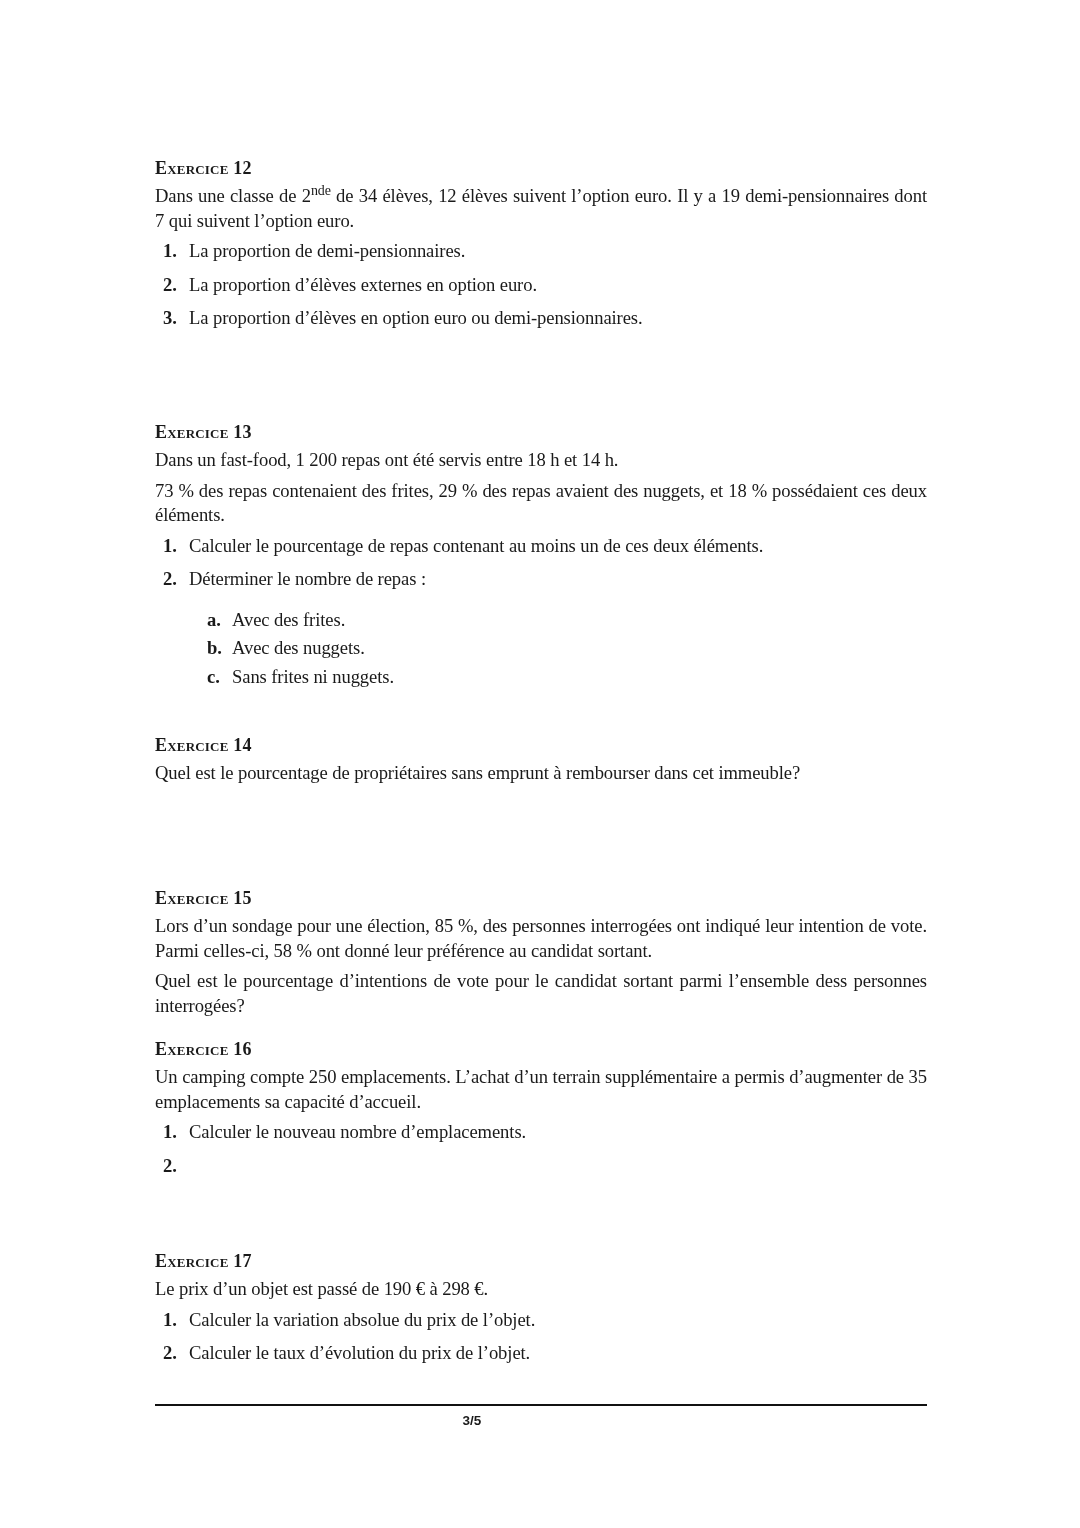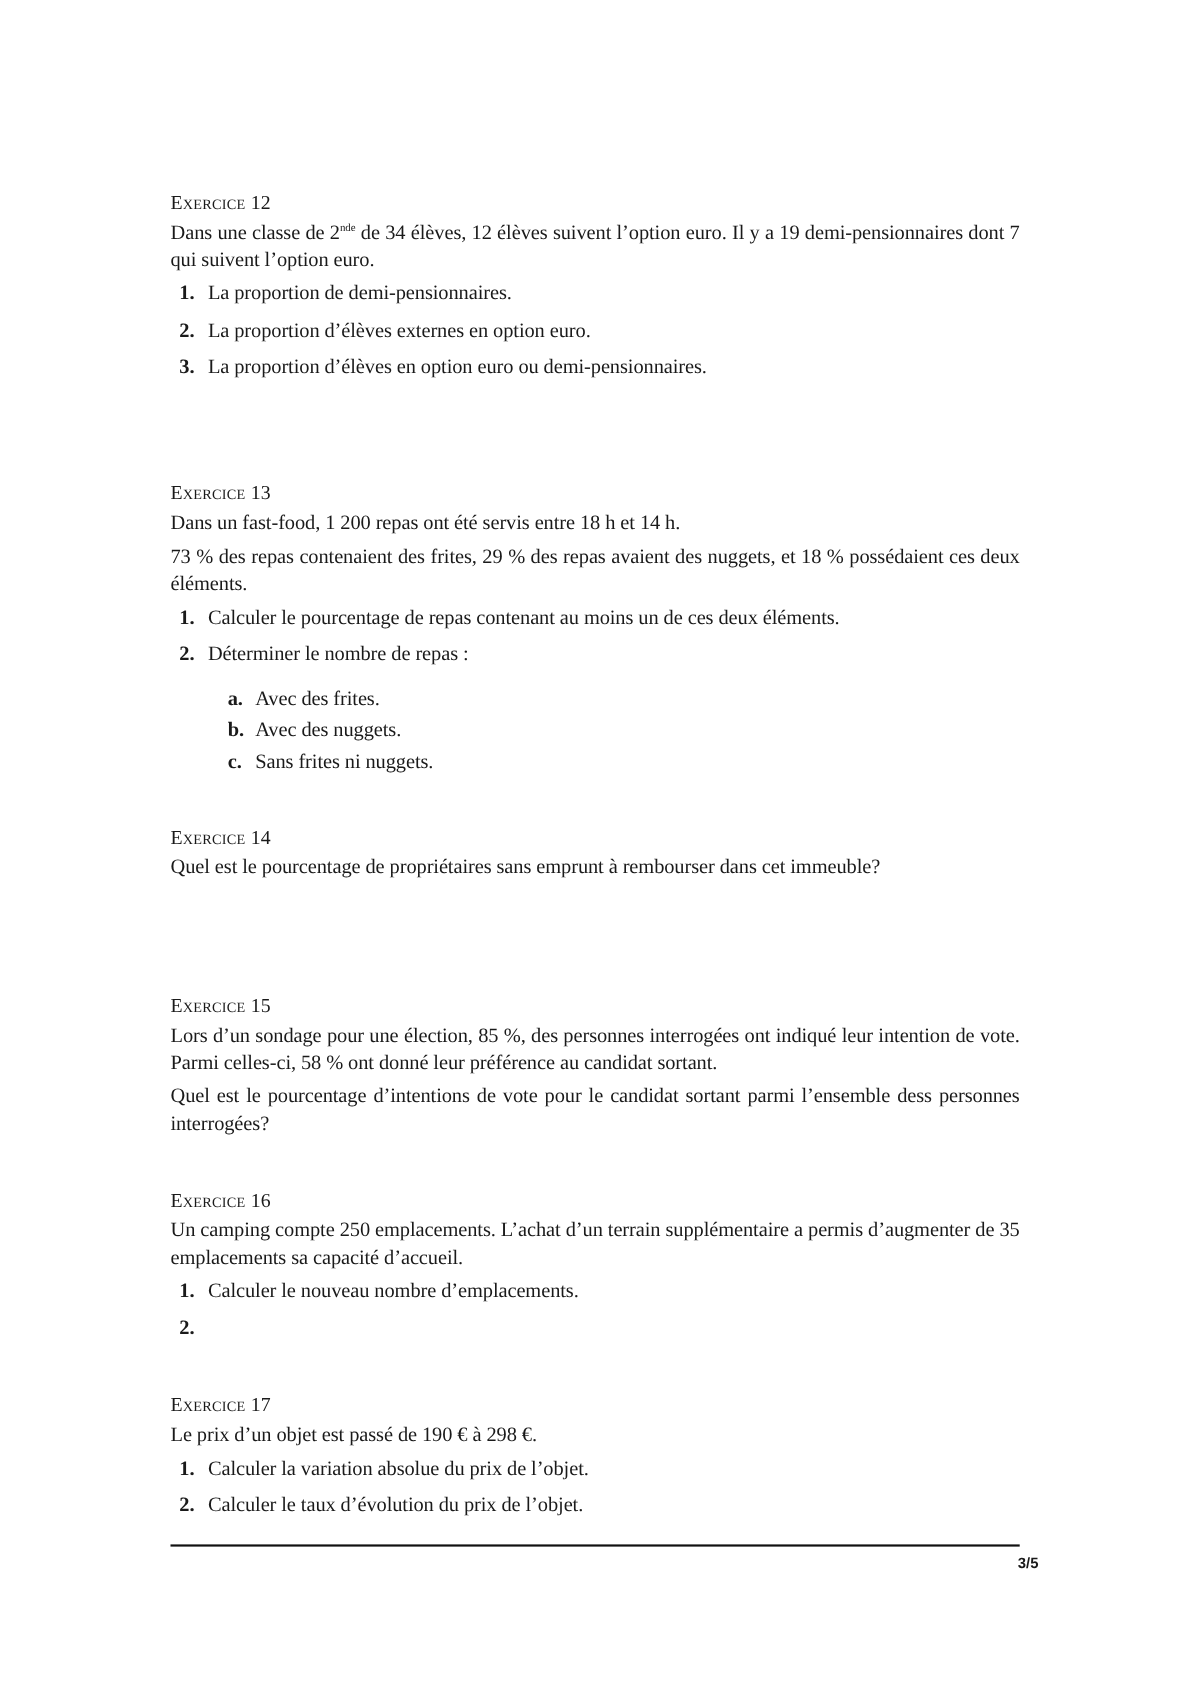--- a/index.html
+++ b/index.html
@@ -24,25 +24,25 @@
       font-size: 18.6px;
       line-height: 24.5px;
       letter-spacing: -0.1px;
     }
     .exercise {
       position: absolute;
       left: 0;
       width: 772px;
     }
     .ex-title {
-      font-weight: normal;
+      font-weight: bold;
       font-variant: small-caps;
       font-size: 18px;
       line-height: 24px;
-      margin: 16px 0 4px 0;
+      margin: 0 0 4px 0;
       letter-spacing: 0.2px;
     }
     .para {
       margin: 0 0 6px 0;
       text-align: justify;
     }
     .list {
       margin: 0;
       padding: 0;
       list-style: none;
@@ -64,38 +64,38 @@
     .sublist .item {
       margin: 0 0 4px 52px;
       display: flex;
     }
     .subnum {
       font-weight: bold;
       width: 25px;
       flex: 0 0 25px;
     }
     sup {
-      font-size: 10px;
+      font-size: 14px;
       line-height: 0;
       vertical-align: 7px;
     }
     .footer-rule {
       position: absolute;
       left: 155px;
       top: 1404px;
       width: 772px;
       height: 2px;
       background: #111;
     }
     .page-number {
       position: absolute;
       left: 0;
       width: 944px;
       top: 1413px;
-      text-align: right;
+      text-align: center;
       font-family: "Liberation Sans", sans-serif;
       font-weight: bold;
       font-size: 13.5px;
     }
   </style>
 </head>
 <body>
 
 <div class="page">
 
@@ -154,21 +154,21 @@
     <div class="ex-title">Exercice 14</div>
     <p class="para">Quel est le pourcentage de propriétaires sans emprunt à rembourser dans cet immeuble?</p>
   </section>
 
   <section class="exercise" style="top:730px;">
     <div class="ex-title">Exercice 15</div>
     <p class="para">Lors d’un sondage pour une élection, 85 %, des personnes interrogées ont indiqué leur intention de vote. Parmi celles-ci, 58 % ont donné leur préférence au candidat sortant.</p>
     <p class="para">Quel est le pourcentage d’intentions de vote pour le candidat sortant parmi l’ensemble dess personnes interrogées?</p>
   </section>
 
-  <section class="exercise" style="top:907px;">
+  <section class="exercise" style="top:881px;">
     <div class="ex-title">Exercice 16</div>
     <p class="para">Un camping compte 250 emplacements. L’achat d’un terrain supplémentaire a permis d’augmenter de 35 emplacements sa capacité d’accueil.</p>
     <ul class="list">
       <li class="item">
           <span class="num">1.</span>
           <span>Calculer le nouveau nombre d’emplacements.</span>
         </li>
       <li class="item">
           <span class="num">2.</span>
         </li>

